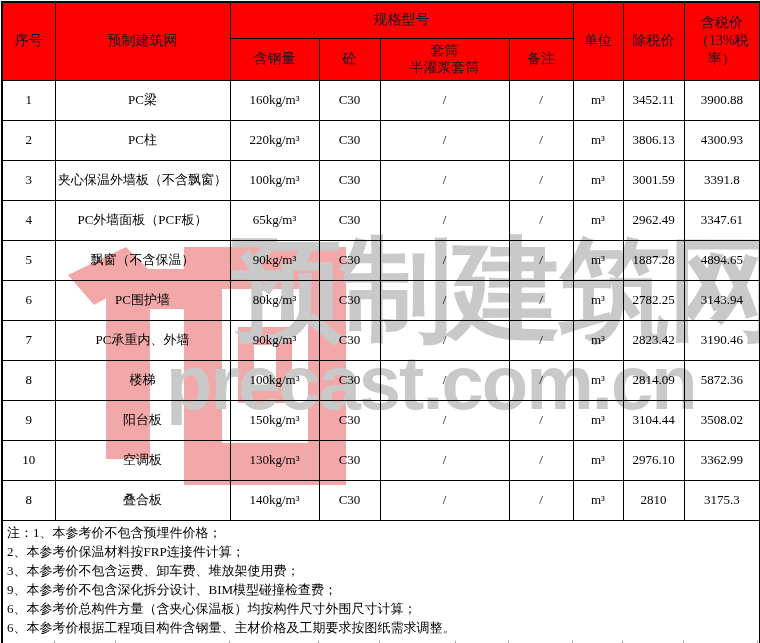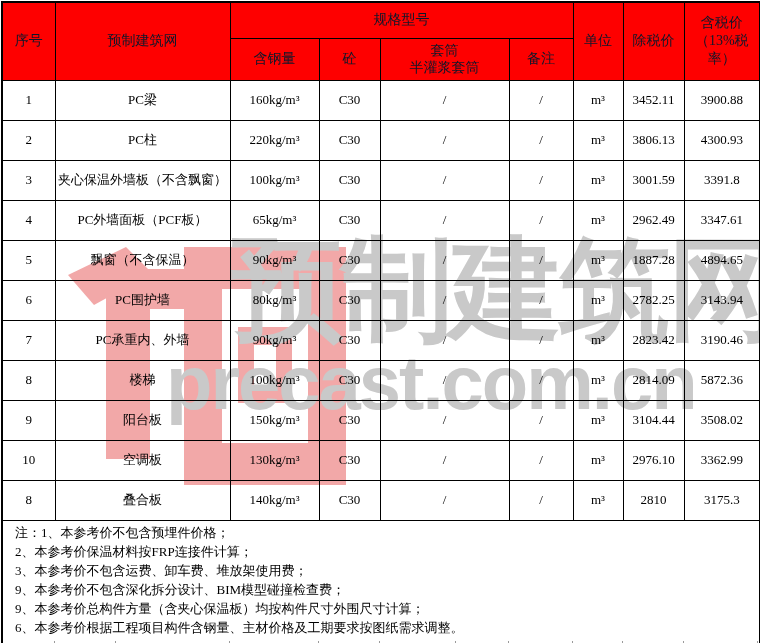--- a/index.html
+++ b/index.html
@@ -75,21 +75,21 @@
   .row-h1{height:36px;}
   .row-h2{height:42px;}
   .data-row{height:40px;}
   .pre-line{white-space:pre-line;line-height:1.25;}
   .tax-head{line-height:1.3;}
   
   .notes-cell{
     height:118px;
     text-align:left !important;
     vertical-align:top !important;
-    padding:2px 12px !important;
+    padding:2px 4px !important;
     font-size:13px;
   }
   .note-line{
     line-height:19px;
     white-space:nowrap;
   }
   
   .tick{
     position:absolute;
     bottom:0;
@@ -266,21 +266,21 @@
         <td>m³</td>
         <td>2810</td>
         <td>3175.3</td>
       </tr>
       <tr>
         <td class="notes-cell" colspan="9">
           <div class="note-line">注：1、本参考价不包含预埋件价格；</div>
           <div class="note-line">2、本参考价保温材料按FRP连接件计算；</div>
           <div class="note-line">3、本参考价不包含运费、卸车费、堆放架使用费；</div>
           <div class="note-line">9、本参考价不包含深化拆分设计、BIM模型碰撞检查费；</div>
-          <div class="note-line">9、本参考价总构件方量（含夹心保温板）均按构件尺寸外围尺寸计算；</div>
+          <div class="note-line">6、本参考价总构件方量（含夹心保温板）均按构件尺寸外围尺寸计算；</div>
           <div class="note-line">6、本参考价根据工程项目构件含钢量、主材价格及工期要求按图纸需求调整。</div>
         </td>
       </tr>
     </tbody>
   </table>
 
   <div>
     <div class="tick" style="left:54px"></div>
     <div class="tick" style="left:115px"></div>
     <div class="tick" style="left:229px"></div>

